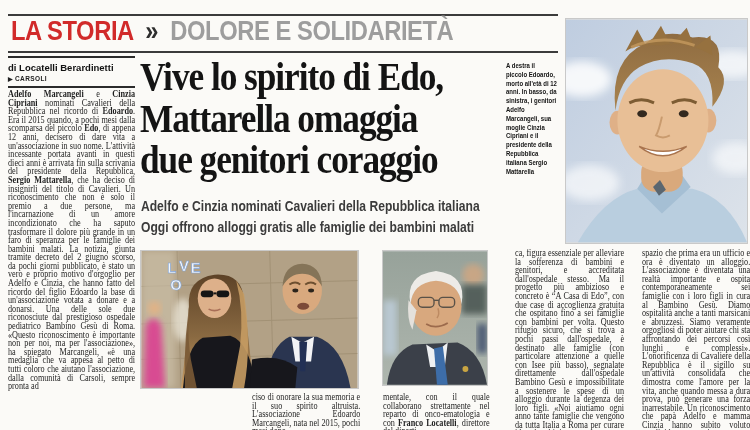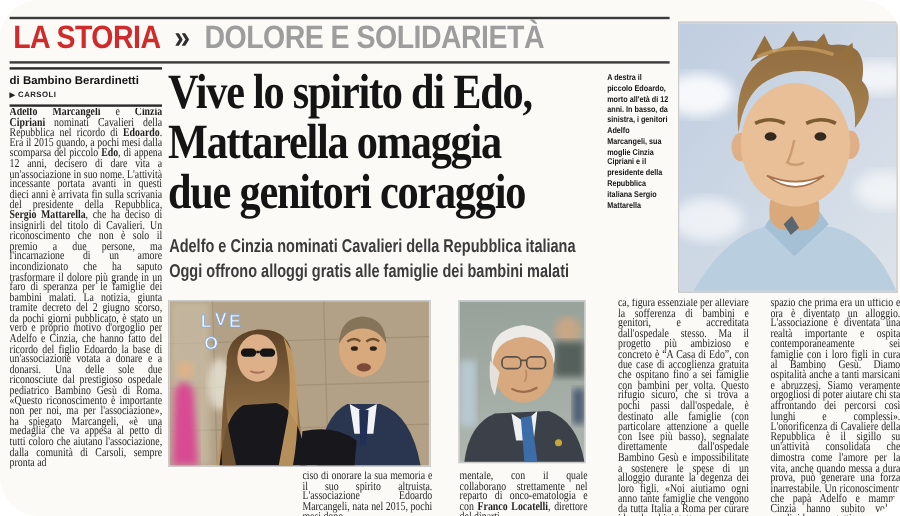--- a/index.html
+++ b/index.html
@@ -1,17 +1,17 @@
 <!DOCTYPE html>
 <html lang="it"><head>
 <meta charset="utf-8">
 <style>
   html,body{margin:0;padding:0;}
   .page{position:relative;width:750px;height:430px;background:#fbfaf7;overflow:hidden;
-        font-family:"Liberation Sans",sans-serif;color:#1c1c1c;border-radius:32px;}
+        font-family:"Liberation Sans",sans-serif;color:#1c1c1c;}
   .rule{position:absolute;background:#3b3b3b;}
   
   .kicker{position:absolute;left:11px;top:16px;font-weight:bold;font-size:27px;
           letter-spacing:-0.5px;white-space:nowrap;transform:scaleX(.88);transform-origin:left top;}
   .kicker .section{color:#d12a2a;}
   .kicker .sep{color:#2e2e2e;padding:0 7px;}
   .kicker .topic{color:#9d9d9d;}
   
   .byline-block{position:absolute;left:8px;top:56px;width:127px;
                 border-top:2px solid #2b2b2b;border-bottom:2px solid #2b2b2b;
@@ -62,21 +62,21 @@
   <div class="rule" style="left:8px;top:14px;width:550px;height:2px;"></div>
   <div class="rule" style="left:8px;top:51px;width:550px;height:2px;"></div>
 
   <div class="kicker">
     <span class="section">LA STORIA</span>
     <span class="sep">»</span>
     <span class="topic">DOLORE E SOLIDARIETÀ</span>
   </div>
 
   <div class="byline-block">
-    <div class="byline">di Bambino Berardinetti</div>
+    <div class="byline">di Locatelli Berardinetti</div>
     <div class="dateline">
       <span class="tri">▶</span><span>CARSOLI</span>
     </div>
   </div>
 
   <div class="headline">
     <div>Vive lo spirito di Edo,</div>
     <div>Mattarella omaggia</div>
     <div>due genitori coraggio</div>
   </div>

